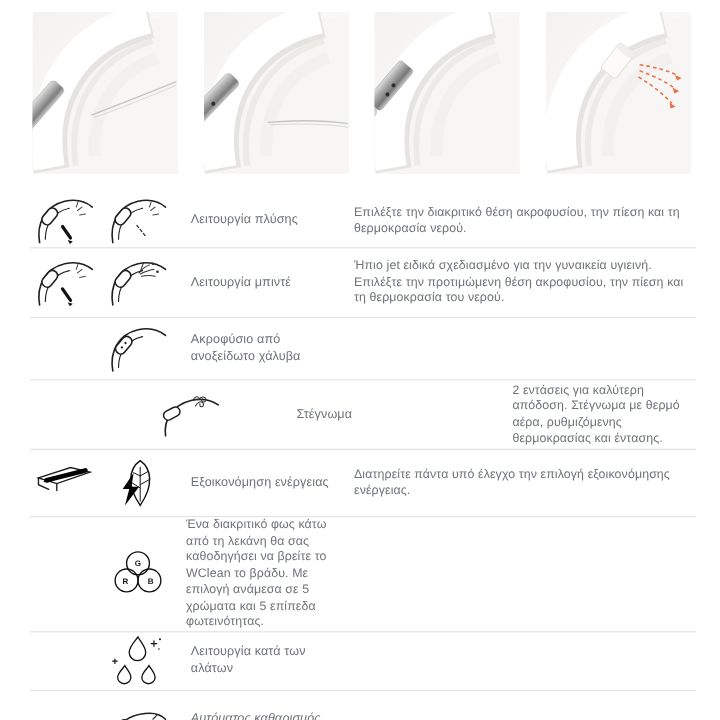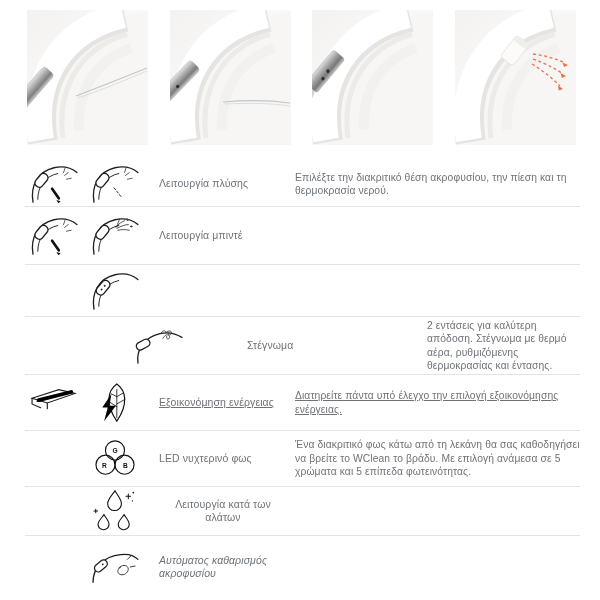--- a/index.html
+++ b/index.html
@@ -18,23 +18,23 @@
     grid-template-columns:58px 64px 140px 1fr;
     align-items:center;
     border-bottom:1px solid #e4e4e4;
     box-sizing:border-box;
   }
   .frow:last-child{border-bottom:none;}
   .frow:nth-child(1){min-height:45px;}
   .frow:nth-child(2){min-height:58px;}
   .frow:nth-child(3){min-height:52px;}
   .frow:nth-child(4){min-height:58px;gap:44px;}
-  .frow:nth-child(5){min-height:56px;text-decoration:underline;}
+  .frow:nth-child(5){min-height:56px;}
   .frow:nth-child(6){min-height:56px;}
-  .frow:nth-child(7){min-height:49px;text-align:center;}
+  .frow:nth-child(7){min-height:49px;}
   .frow:nth-child(8){min-height:62px;font-style:italic;}
   .icell{display:flex;justify-content:center;align-items:center;}
   .fname{
     font-size:10.5px;line-height:13.5px;padding-left:12px;letter-spacing:.1px;
   }
   .fdesc{
     font-size:10.3px;line-height:13.5px;padding-left:8px;letter-spacing:.1px;
   }
   .icon svg{display:block;}
 </style>
@@ -237,35 +237,37 @@
           <path d="M27 13 C30 9 33 7 36 6"></path>
           <path d="M28 14 C32 12 36 10 40 10"></path>
           <path d="M29 16 C33 15 37 15 41 16"></path>
           <path d="M28 12 C29 9 30 6 31 4"></path>
           <circle cx="39" cy="5" r=".7" fill="#333"></circle>
           <circle cx="43" cy="12" r=".7" fill="#333"></circle>
         </g>
       </svg>
     </div>
     <div class="fname">Λειτουργία μπιντέ</div>
+    <div class="fdesc">Ήπιο jet ειδικά σχεδιασμένο για την γυναικεία υγιεινή. Επιλέξτε την προτιμώμενη θέση ακροφυσίου, την πίεση και τη θερμοκρασία του νερού.</div>
   </div>
 
   <div class="frow">
     <div class="icell"></div>
     <div class="icell icon">
       <svg viewBox="0 0 52 44" width="50" height="42" fill="none" stroke="#1f1f1f" stroke-linecap="round">
         <path d="M4 41 C1 24 9 9 26 5 C35 3 44 5 50 10" stroke-width="1.4"></path>
         <path d="M9 38 C9 25 16 14 30 11" stroke-width="1"></path>
         <g transform="translate(19,12) rotate(40)">
           <rect x="-4.5" y="0" width="9" height="17" rx="4.2" fill="#fff" stroke-width="1.4"></rect>
           <circle cx="0" cy="6" r="1" fill="#1f1f1f" stroke="none"></circle>
           <circle cx="0" cy="11" r="1" fill="#1f1f1f" stroke="none"></circle>
         </g>
       </svg>
     </div>
+    <div class="fname">Ακροφύσιο από ανοξείδωτο χάλυβα</div>
   </div>
 
   <div class="frow">
     <div class="icell"></div>
     <div class="icell icon">
       <svg viewBox="0 0 52 44" width="50" height="42" fill="none" stroke="#1f1f1f" stroke-linecap="round">
         <path d="M4 40 C2 26 10 13 27 9 C36 7 44 9 50 13" stroke-width="1.4"></path>
         <g transform="translate(16,17) rotate(62)">
           <rect x="-4" y="0" width="8" height="15" rx="3.8" fill="#fff" stroke-width="1.3"></rect>
         </g>
@@ -307,21 +309,20 @@
     <div class="icell icon">
       <svg viewBox="0 0 48 42" width="46" height="40" fill="none" stroke="#111">
         <circle cx="24" cy="12" r="10" stroke-width="1.2"></circle>
         <circle cx="14" cy="27" r="10" stroke-width="1.2"></circle>
         <circle cx="34" cy="27" r="10" stroke-width="1.2"></circle>
         <text x="24" y="14.5" text-anchor="middle" font-size="7" font-weight="bold" fill="#111" stroke="none" font-family="Liberation Sans, sans-serif">G</text>
         <text x="13" y="30" text-anchor="middle" font-size="7" font-weight="bold" fill="#111" stroke="none" font-family="Liberation Sans, sans-serif">R</text>
         <text x="35" y="30" text-anchor="middle" font-size="7" font-weight="bold" fill="#111" stroke="none" font-family="Liberation Sans, sans-serif">B</text>
       </svg>
     </div>
-    <div class="fname">LED νυχτερινό φως</div>
     <div class="fdesc">Ένα διακριτικό φως κάτω από τη λεκάνη θα σας καθοδηγήσει να βρείτε το WClean το βράδυ. Με επιλογή ανάμεσα σε 5 χρώματα και 5 επίπεδα φωτεινότητας.</div>
   </div>
 
   <div class="frow">
     <div class="icell"></div>
     <div class="icell icon">
       <svg viewBox="0 0 50 48" width="46" height="44" fill="none" stroke="#111" stroke-linecap="round">
         <g stroke-width="1.2">
           <path d="M25 2 C27 6 32 11 32 16 A7.5 7.5 0 1 1 17 16 C17 11 22 6 25 2 Z"></path>
           <path d="M13 28 C14.7 31 18.5 35 18.5 38.5 A6 6 0 1 1 6.5 38.5 C6.5 35 11 31 13 28 Z"></path>

